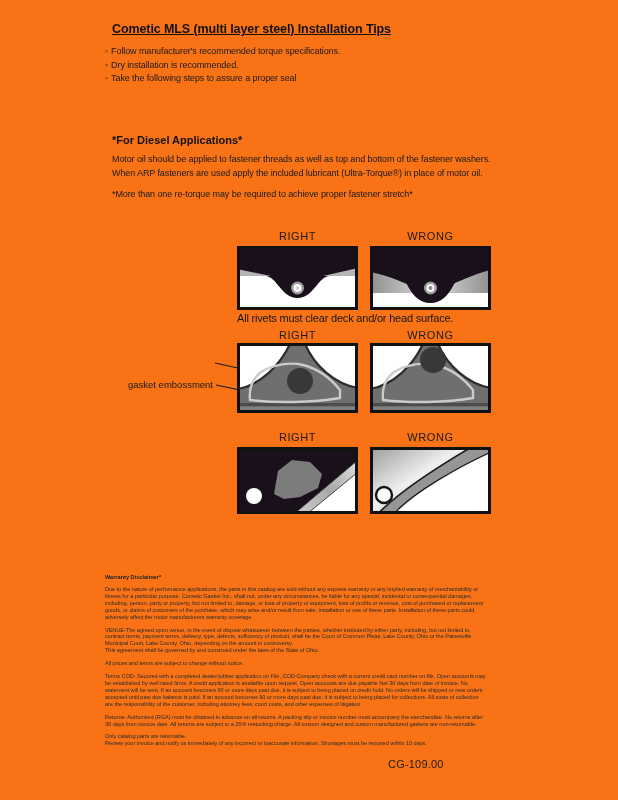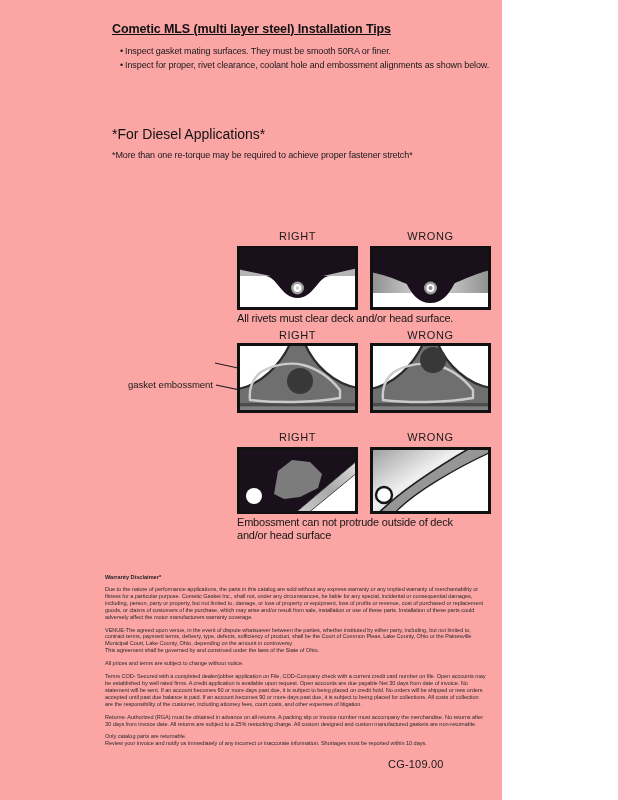--- a/index.html
+++ b/index.html
@@ -1,32 +1,32 @@
 <!DOCTYPE html>
 <html><head>
 <meta charset="utf-8">
 <style>
   html,body{margin:0;padding:0;background:#ffffff;}
   #page{
-    position:relative;width:502px;height:800px;background:#fca5a5;
+    position:relative;width:618px;height:800px;background:#f97316;
     font-family:"Liberation Sans", sans-serif;color:#1c1c1c;overflow:hidden;
   }
   
   .tips{position:absolute;left:105px;top:22px;width:470px;}
   .doc-title{
     font-size:12.5px;font-weight:bold;text-decoration:underline;
     letter-spacing:-0.1px;margin:0 0 9px 7px;color:#111;
   }
   .bullet,.sub-bullet{font-size:9px;line-height:13.5px;letter-spacing:-0.1px;color:#191919;}
   .bullet::before{content:"\25E6";margin-right:3px;font-size:9px;}
   .sub-bullet{margin-left:15px;}
   .sub-bullet::before{content:"\2022";margin-right:2px;}
   
   .diesel{position:absolute;left:112px;top:118px;width:400px;}
-  .diesel-heading{font-size:14px;font-weight:normal;margin:8px 0 7px 0;color:#111;}
+  .diesel-heading{font-size:11px;font-weight:bold;margin:16px 0 7px 0;color:#111;}
   .diesel p{font-size:9px;line-height:13.5px;letter-spacing:-0.1px;margin:0 0 8px 0;white-space:pre-line;color:#191919;}
   
   .panel-label{
     position:absolute;width:121px;text-align:center;
     font-size:11px;letter-spacing:0.6px;color:#1a1a1a;
   }
   .panel{position:absolute;width:121px;display:block;}
   .caption{position:absolute;font-size:11px;letter-spacing:-0.2px;color:#161616;white-space:pre-line;line-height:12.5px;}
   .side-label{
     position:absolute;left:95px;width:118px;text-align:right;
@@ -43,27 +43,30 @@
   .page-code{position:absolute;left:388px;top:758px;font-size:11px;letter-spacing:0.2px;color:#1a1a1a;}
 </style>
 </head>
 <body>
 
 <div id="page">
 
   <div class="tips">
     <div class="doc-title">Cometic MLS (multi layer steel) Installation Tips</div>
     <div>
-        <div class="sub-bullet">Inspect gasket mating surfaces.  They must be smooth 50RA or finer.</div>
-        <div class="sub-bullet">Inspect for proper, rivet clearance, coolant hole and embossment alignments as shown below.</div>
+        <div class="bullet">Follow manufacturer's recommended torque specifications.</div>
+        <div class="bullet">Dry installation is recommended.</div>
+        <div class="bullet">Take the following steps to assure a proper seal</div>
       </div>
   </div>
 
   <div class="diesel">
     <div class="diesel-heading">*For Diesel Applications*</div>
+    <p>Motor oil should be applied to fastener threads as well as top and bottom of the fastener washers.
+When ARP fasteners are used apply the included lubricant (Ultra-Torque®) in place of motor oil.</p>
     <p>*More than one re-torque may be required to achieve proper fastener stretch*</p>
   </div>
 
   <div class="panel-label" style="left:237px;top:230px;">RIGHT</div>
   <div class="panel-label" style="left:370px;top:230px;">WRONG</div>
 
   <svg class="panel" style="left:237px;top:246px;" viewBox="0 0 121 64">
     <rect width="121" height="64" fill="#19101c"></rect>
     <path d="M0,30 L28,30 C40,30 44,52 60.5,52 C77,52 81,30 93,30 L121,30 L121,64 L0,64 Z" fill="#ffffff"></path>
     <path d="M0,23 L34,30 L0,30 Z" fill="#b4b4b4"></path>
@@ -161,22 +164,20 @@
       </linearGradient>
     </defs>
     <rect width="121" height="67" fill="#ffffff"></rect>
     <path d="M0,0 L102,0 C68,20 30,44 8,67 L0,67 Z" fill="url(#sv)"></path>
     <path d="M102,0 C68,20 30,44 8,67" fill="none" stroke="#1c1c1c" stroke-width="2"></path>
     <path d="M8,67 C30,44 68,20 102,0 L121,0 L121,5 C90,19 42,46 24,67 Z" fill="#969696" stroke="#1c1c1c" stroke-width="1.2"></path>
     <circle cx="14" cy="48" r="8" fill="#ffffff" stroke="#161616" stroke-width="2.4"></circle>
     <rect x="1.5" y="1.5" width="118" height="64" fill="none" stroke="#111" stroke-width="3"></rect>
   </svg>
 
-  <div class="caption" style="left:237px;top:516px;">Embossment can not protrude outside of deck
-and/or head surface</div>
 
   <div class="warranty">
     <div class="warranty-heading">Warranty Disclaimer*</div>
     <div>
         <p>Due to the nature of performance applications, the parts in this catalog are sold without any express warranty or any implied warranty of merchantability or
 fitness for a particular purpose.  Cometic Gasket Inc., shall not, under any circumstances, be liable for any special, incidental or consequential damages,
 including, person, party or property, but not limited to, damage, or loss of property or equipment, loss of profits or revenue, cost of purchased or replacement
 goods, or claims of customers of the purchase, which may arise and/or result from sale, installation or use of these parts.  Installation of these parts could
 adversely affect the motor manufacturers warranty coverage.</p>
         <p>VENUE-The agreed upon venue, in the event of dispute whatsoever between the parties, whether instituted by either party, including, but not limited to,

